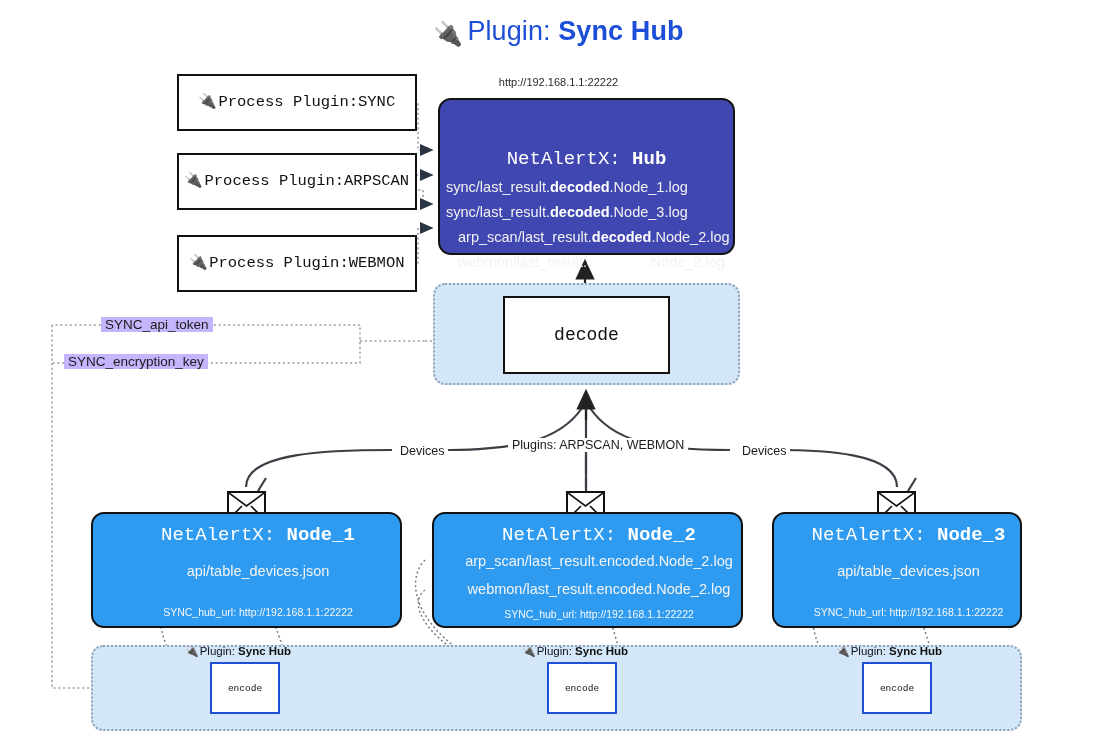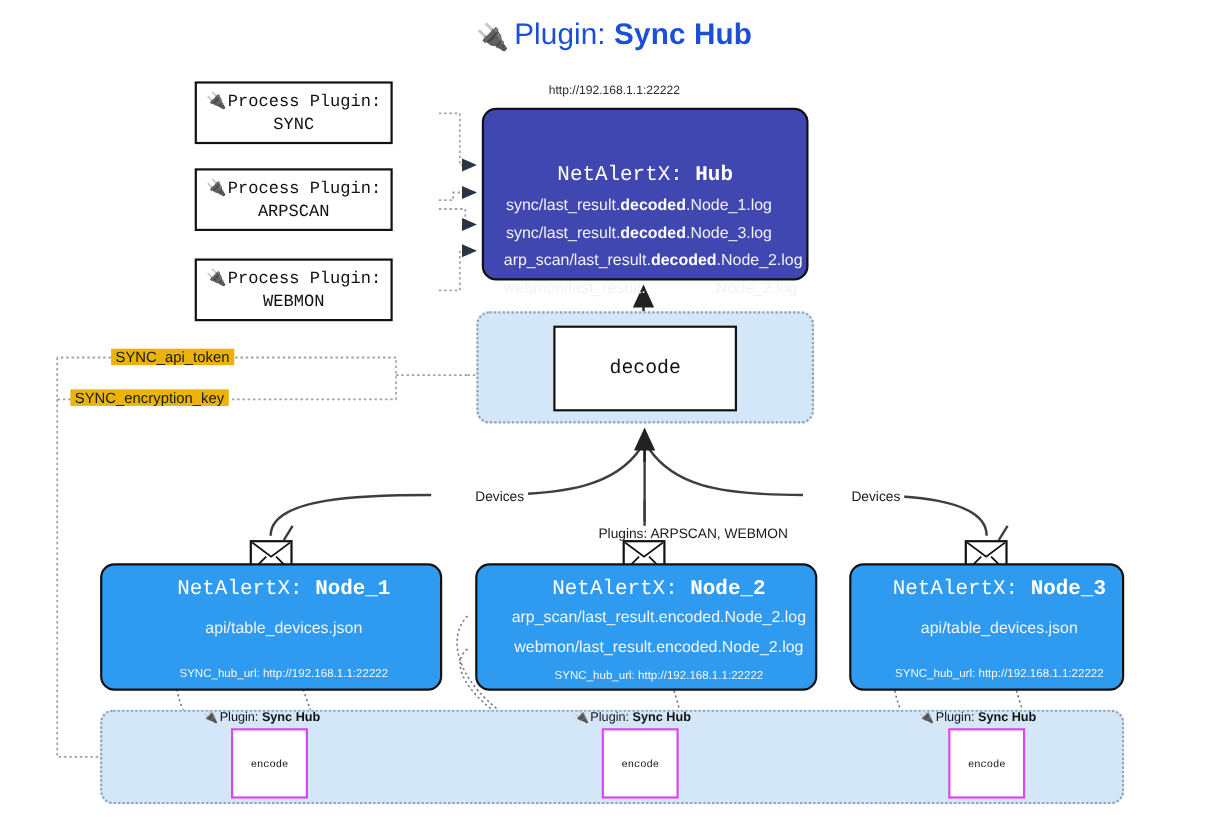--- a/index.html
+++ b/index.html
@@ -10,59 +10,59 @@
   .abs{position:absolute;box-sizing:border-box;}
 
   
   #title{top:16px;left:0;width:1117px;text-align:center;font-size:27px;
          color:#1d4ed8;letter-spacing:.1px;}
   #title .plug{font-size:24px;vertical-align:-2px;margin-right:4px;}
   #title b{font-weight:bold;}
   #hub-url{top:76px;left:0;width:1117px;text-align:center;font-size:11px;color:#2a2a2a;}
 
   
-  .procbox{width:180px;height:57px;border:2px solid #111;background:#fff;
+  .procbox{width:240px;height:57px;border:2px solid #111;background:#fff;
            font-family:"Liberation Mono","DejaVu Sans Mono",monospace;
-           font-size:15.5px;color:#111;display:flex;flex-direction:column;
+           font-size:15.5px;color:#111;display:flex;
            align-items:center;justify-content:center;line-height:1.32;}
   .procbox .l1{white-space:nowrap;}
   .procbox .plug{font-family:"DejaVu Sans",sans-serif;font-size:15px;margin-right:1px;}
   #proc-sync{left:177px;top:74px;}
   #proc-arpscan{left:177px;top:153px;}
   #proc-webmon{left:177px;top:235px;}
 
   
   #hub{left:438px;top:98px;width:297px;height:157px;background:#4047b0;
        border:2px solid #111;border-radius:13px;color:#fff;
        padding-top:8px;}
   #hub .htitle{font-family:"Liberation Mono","DejaVu Sans Mono",monospace;
                font-size:19px;text-align:center;letter-spacing:0px;margin-bottom:5px;margin-top:40px;}
   #hub .htitle b{font-weight:bold;}
   #hub .logline{font-size:14.5px;line-height:25px;color:#f2f2f2;
-                white-space:nowrap;text-align:left;padding-left:20px;}
+                white-space:nowrap;text-align:left;padding-left:6px;}
   #hub .logline b{font-weight:bold;color:#fff;}
   #hub .logline.ctr{padding-left:2px;margin-left:16px;}
 
   
   #decode-wrap{left:433px;top:283px;width:307px;height:102px;background:#d4e7f9;
                border:2px dotted #8fa2b4;border-radius:12px;}
   #decode{left:503px;top:296px;width:167px;height:78px;background:#fff;
           border:2px solid #111;display:flex;align-items:center;justify-content:center;
           font-family:"Liberation Mono","DejaVu Sans Mono",monospace;font-size:18px;color:#111;}
 
   
-  .keylabel{font-size:13.5px;color:#1a1a1a;background:#eab308;padding:0 4px;white-space:nowrap;}
+  .keylabel{font-size:13.5px;color:#1a1a1a;background:#c4b5fd;padding:0 4px;white-space:nowrap;}
   #k-token{left:101px;top:317px;}
   #k-enc{left:64px;top:354px;}
 
   
-  .edgelabel{font-size:12.5px;color:#1a1a1a;background:#fff;padding:0 4px;white-space:nowrap;margin-left:32px;}
+  .edgelabel{font-size:12.5px;color:#1a1a1a;background:#fff;padding:0 4px;white-space:nowrap;}
   #lbl-dev-l{left:396px;top:444px;}
   #lbl-dev-r{left:738px;top:444px;}
-  #lbl-plugins{left:508px;top:478px;}
+  #lbl-plugins{left:508px;top:438px;}
 
   
   .node{height:116px;background:#2e9bf0;border:2px solid #111;border-radius:13px;
         color:#fff;padding-top:10px;padding-left:23px;}
   .node .ntitle{font-family:"Liberation Mono","DejaVu Sans Mono",monospace;
                 font-size:19px;text-align:center;}
   .node .ntitle b{font-weight:bold;}
   .node .nline{font-size:14.5px;text-align:center;color:#f4f4f4;line-height:26px;white-space:nowrap;}
   .node .nurl{font-size:10.5px;text-align:center;color:#f7f7f7;white-space:nowrap;}
   #node1{left:91px;top:512px;width:311px;}
@@ -77,21 +77,21 @@
 
   
   .env{width:39px;height:30px;background:#fff;border:2px solid #111;}
   #env1{left:227px;top:491px;}
   #env2{left:566px;top:491px;}
   #env3{left:877px;top:491px;}
 
   
   #enc-wrap{left:91px;top:645px;width:931px;height:86px;background:#d4e7f9;
             border:2px dotted #8fa2b4;border-radius:12px;}
-  .encbox{width:70px;height:64px;background:#fff;border:2px solid #d946ef;
+  .encbox{width:70px;height:52px;background:#fff;border:2px solid #1d4ed8;
           display:flex;align-items:center;justify-content:center;
           font-family:"Liberation Mono","DejaVu Sans Mono",monospace;font-size:9.5px;color:#111;}
   #enc1{left:210px;top:662px;}
   #enc2{left:547px;top:662px;}
   #enc3{left:862px;top:662px;}
   .enclabel{font-size:11.5px;color:#111;white-space:nowrap;}
   .enclabel b{font-weight:bold;}
   .enclabel .plug{font-size:11px;margin-right:1px;}
   #encl1{left:185px;top:645px;}
   #encl2{left:522px;top:645px;}

